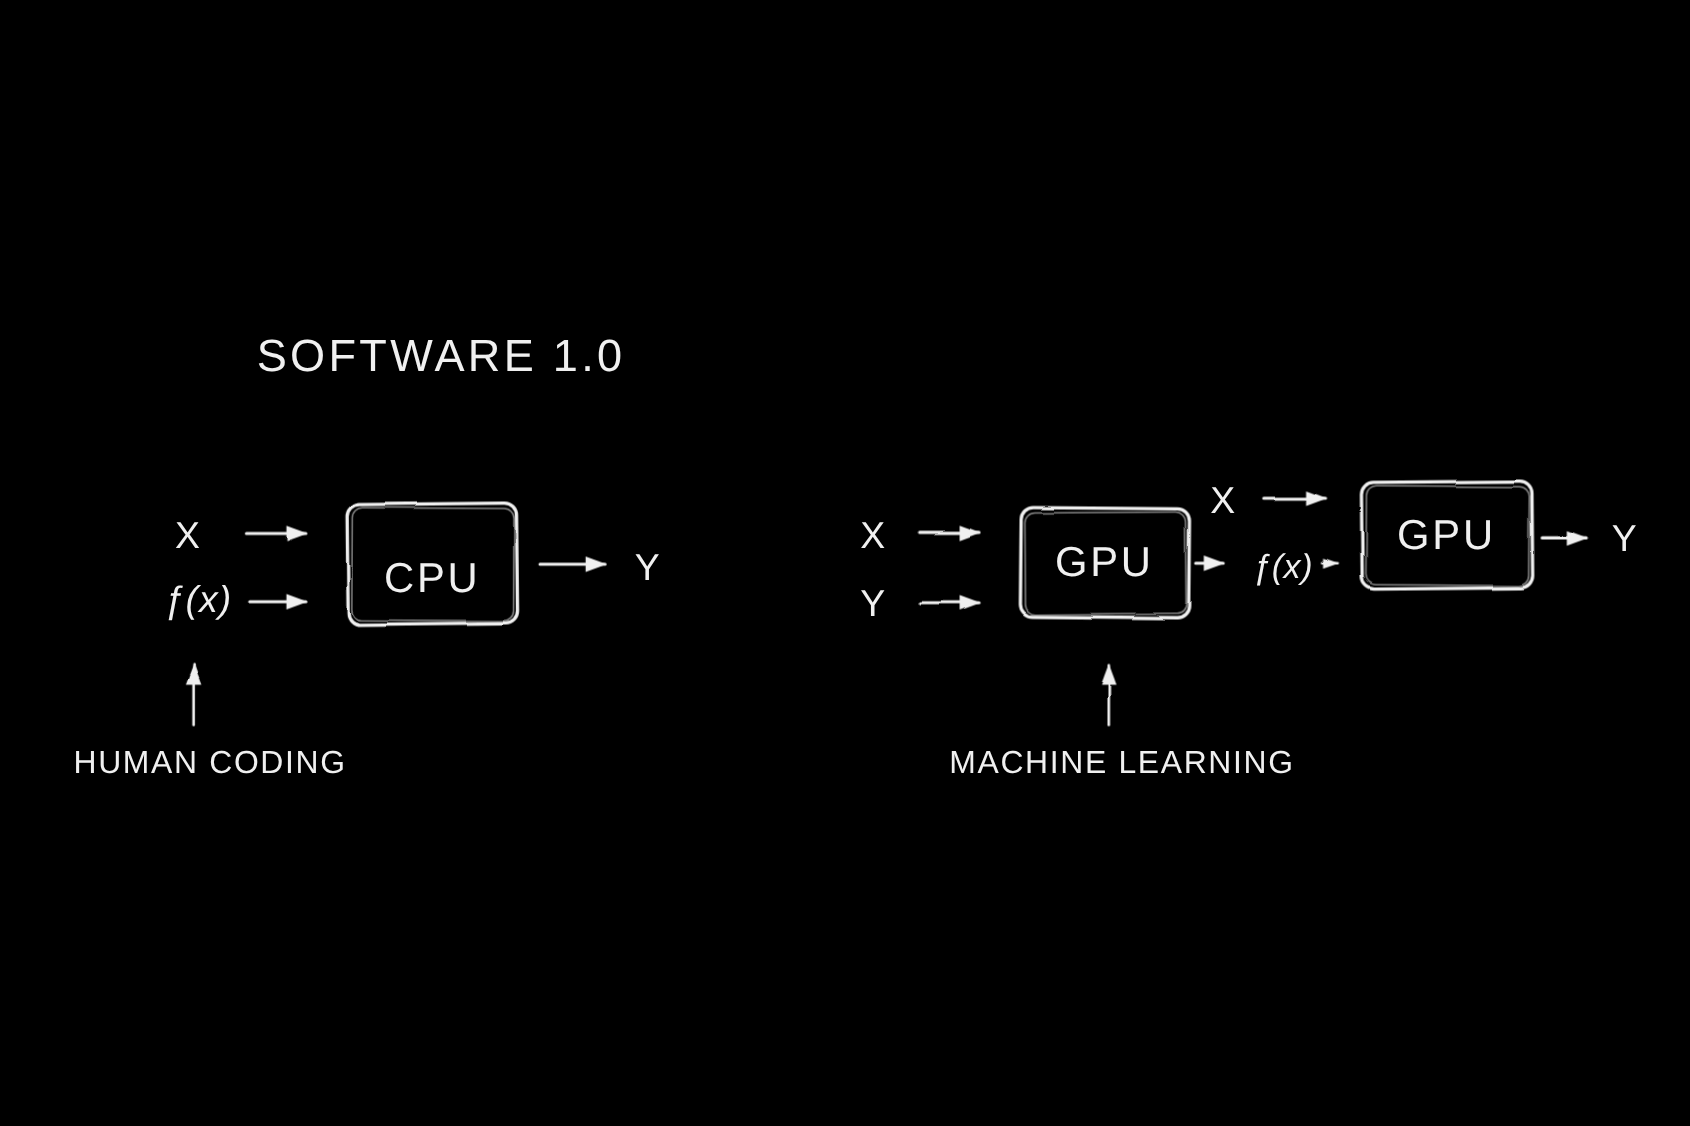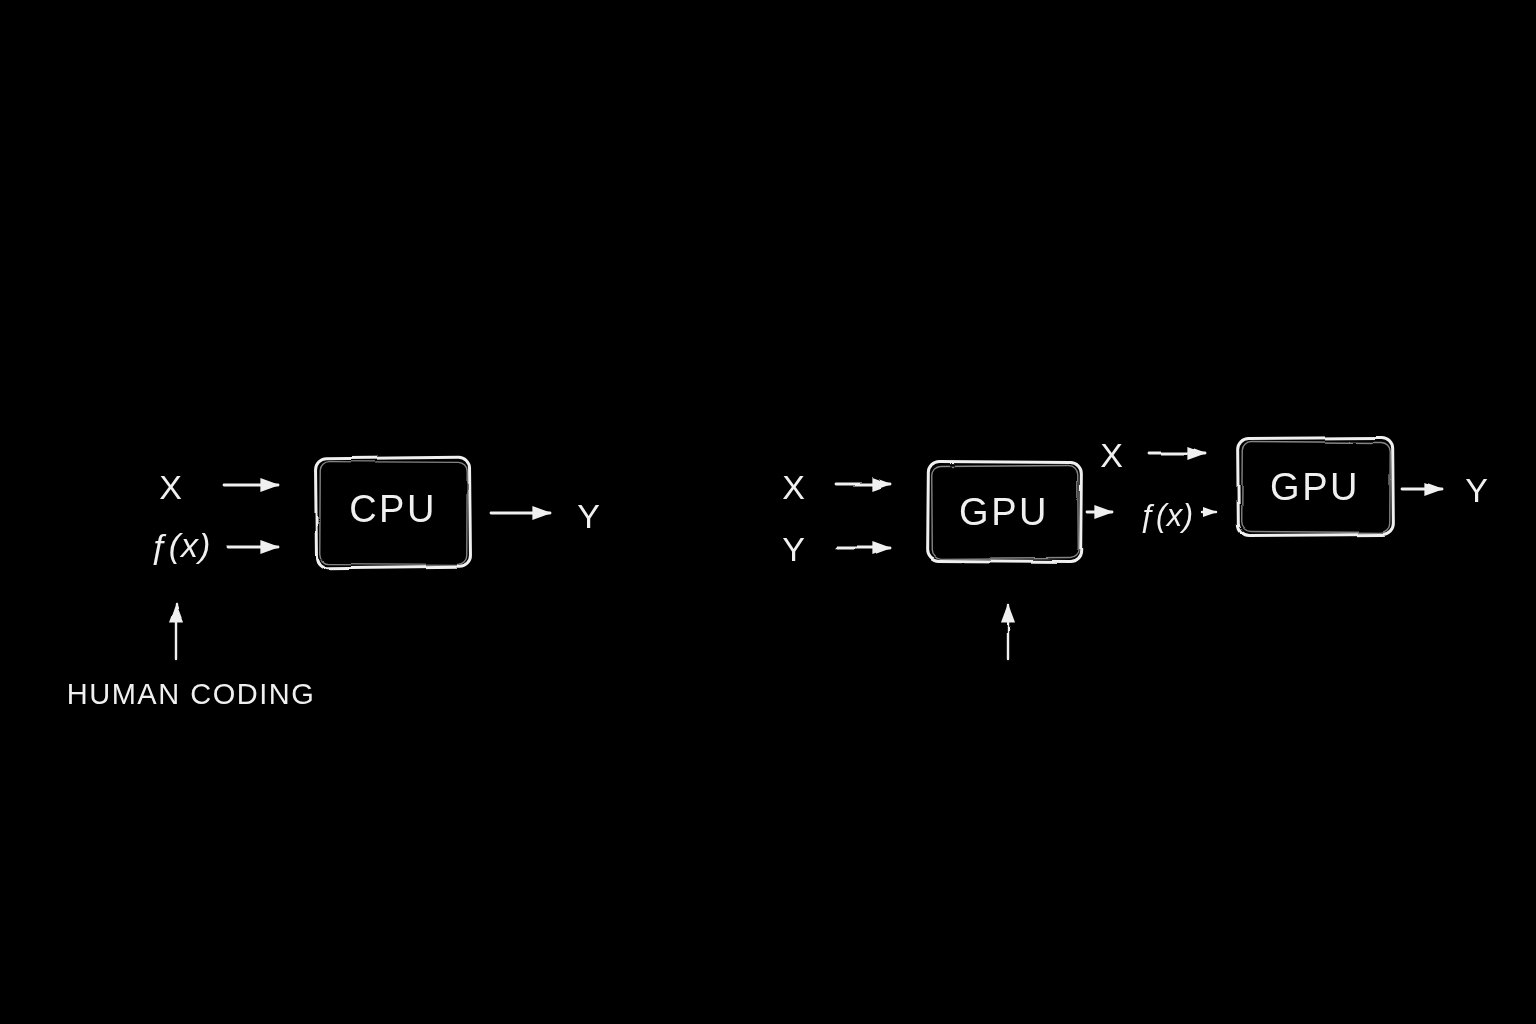--- a/index.html
+++ b/index.html
@@ -125,40 +125,42 @@
         <rect class="box-echo" x="932" y="466" width="146" height="92" rx="9" transform="rotate(-0.9 1004 511)"></rect>
       </g>
 
       <g transform="rotate(-0.5 1315 486)">
         <rect class="box-stroke" x="1238" y="438" width="155" height="97" rx="11"></rect>
         <rect class="box-echo" x="1242" y="442" width="148" height="90" rx="9" transform="rotate(0.9 1315 486)"></rect>
       </g>
     </g>
   </svg>
 
+  <div class="lbl title" style="left:401px; top:324px;">SOFTWARE 1.0</div>
 
   <div class="lbl io" style="left:171px; top:487px;">X</div>
 
   <div class="lbl fx" style="left:180px; top:545px;">ƒ(x)</div>
 
-  <div class="lbl box-label" style="left:393px; top:509px;">CPU</div>
+  <div class="lbl box-label" style="left:393px; top:526px;">CPU</div>
 
   <div class="lbl io" style="left:589px; top:516px;">Y</div>
 
   <div class="lbl caption" style="left:191px; top:694px;">HUMAN CODING</div>
 
 
   <div class="lbl io" style="left:794px; top:487px;">X</div>
 
   <div class="lbl io" style="left:794px; top:549px;">Y</div>
 
   <div class="lbl box-label" style="left:1004px; top:512px;">GPU</div>
 
   <div class="lbl io" style="left:1112px; top:455px;">X</div>
 
   <div class="lbl fx-small" style="left:1166px; top:515px;">ƒ(x)</div>
 
   <div class="lbl box-label" style="left:1315px; top:487px;">GPU</div>
 
   <div class="lbl io" style="left:1477px; top:490px;">Y</div>
 
+  <div class="lbl caption" style="left:1020px; top:694px;">MACHINE LEARNING</div>
 
 </div>
 
 </body></html>

